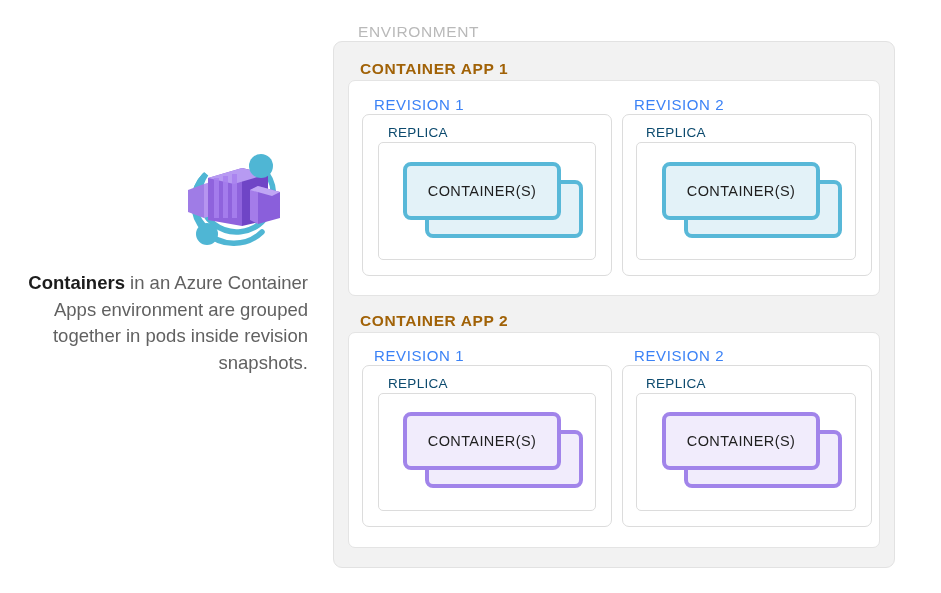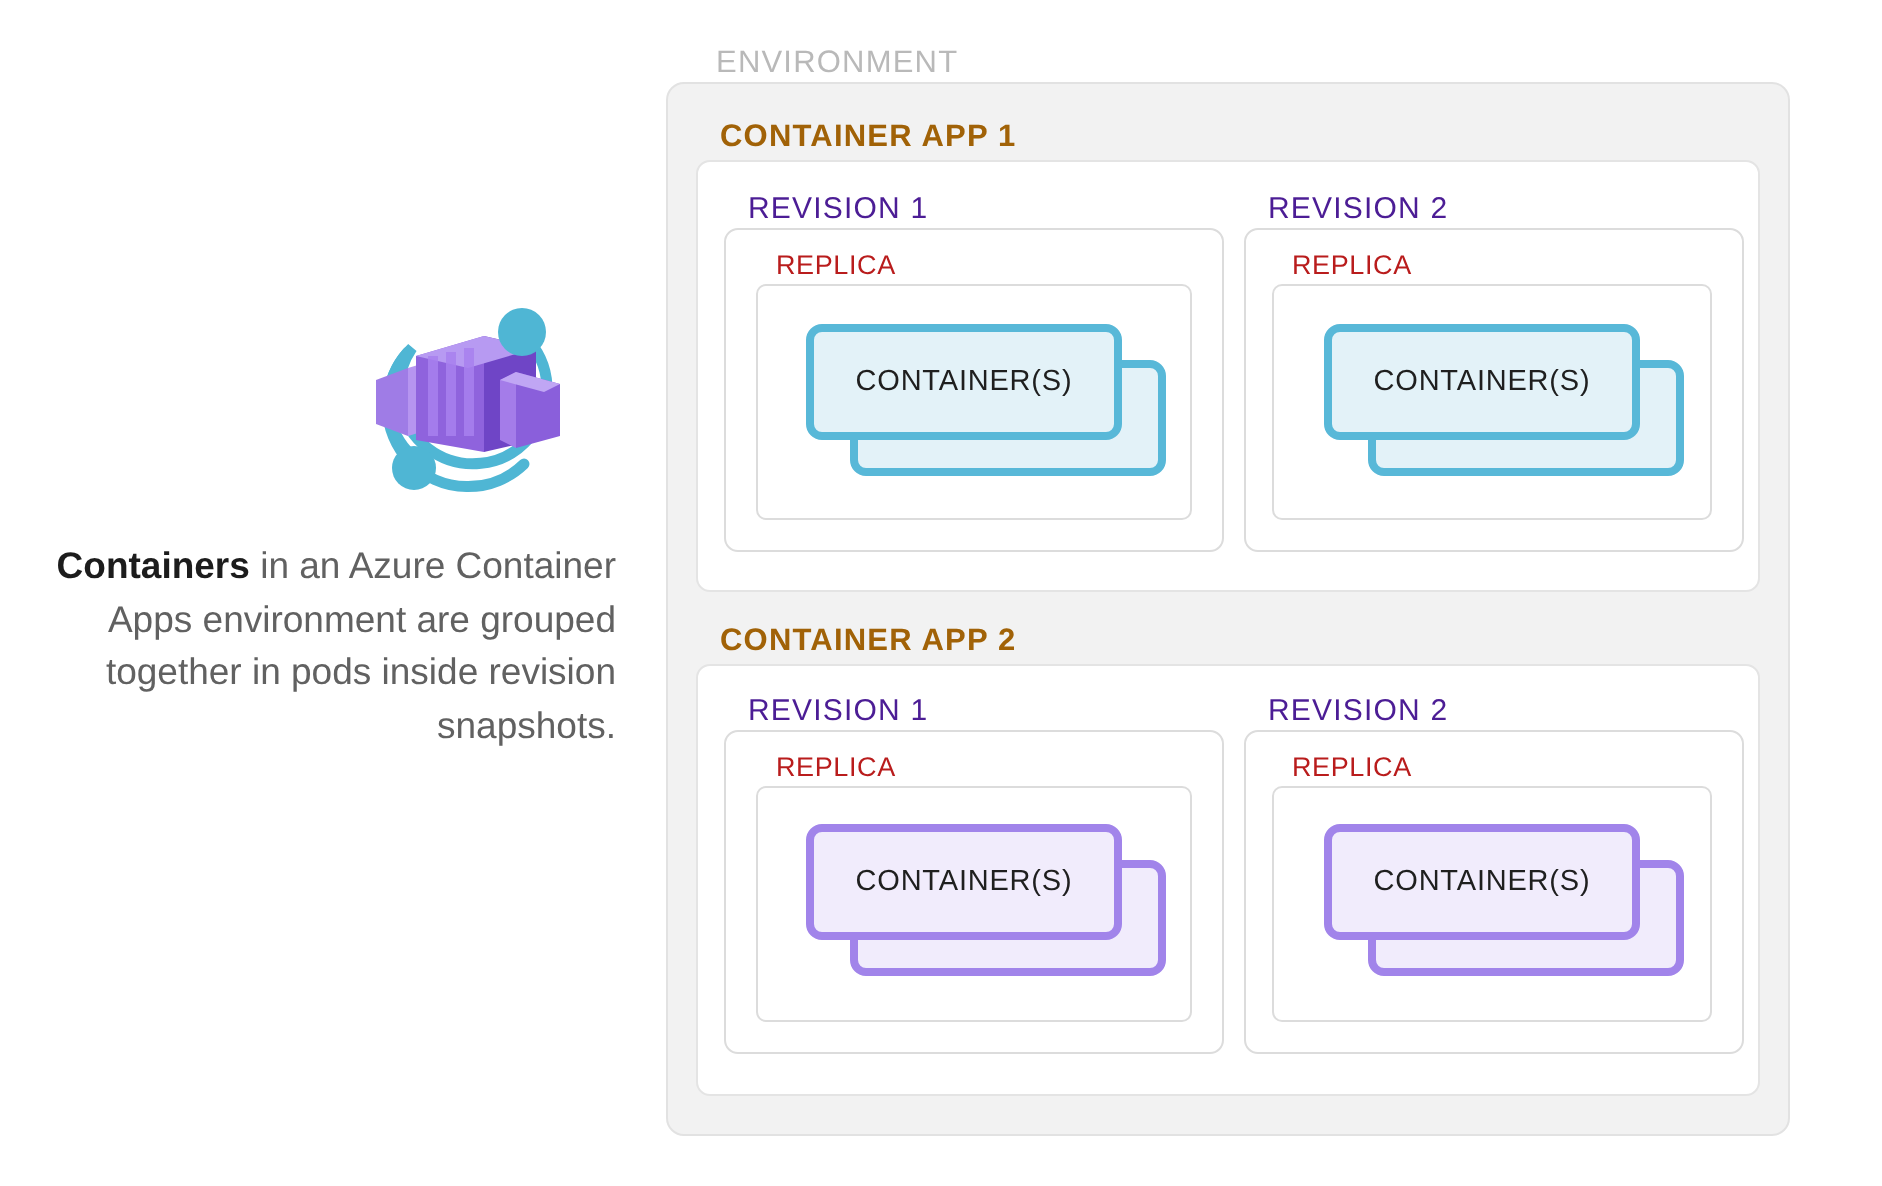--- a/index.html
+++ b/index.html
@@ -47,29 +47,29 @@
   }
 
   
   #app1-label{left:360px;top:60px;}
   #app1-box{left:348px;top:80px;width:532px;height:216px;}
   
   #app2-label{left:360px;top:312px;}
   #app2-box{left:348px;top:332px;width:532px;height:216px;}
 
   .rev-label{
-    position:absolute;font-size:15px;letter-spacing:.6px;color:#4c1d95;
+    position:absolute;font-size:15px;letter-spacing:.6px;color:#3b82f6;
   }
   .rev-box{
     position:absolute;background:#ffffff;border:1.5px solid #dcdcdc;
     border-radius:7px;box-sizing:border-box;
   }
 
   .replica-label{
-    position:absolute;font-size:13.5px;letter-spacing:.3px;color:#b91c1c;
+    position:absolute;font-size:13.5px;letter-spacing:.3px;color:#0c4a6e;
   }
   .replica-box{
     position:absolute;background:#ffffff;border:1.5px solid #dcdcdc;
     border-radius:5px;box-sizing:border-box;
   }
 
   
   .stack{position:absolute;padding-left:19px;}
   .stack .back{
     position:absolute;left:22px;top:18px;width:158px;height:58px;

